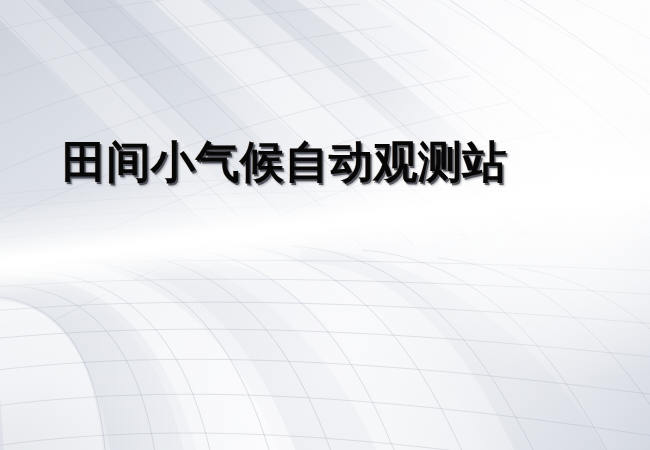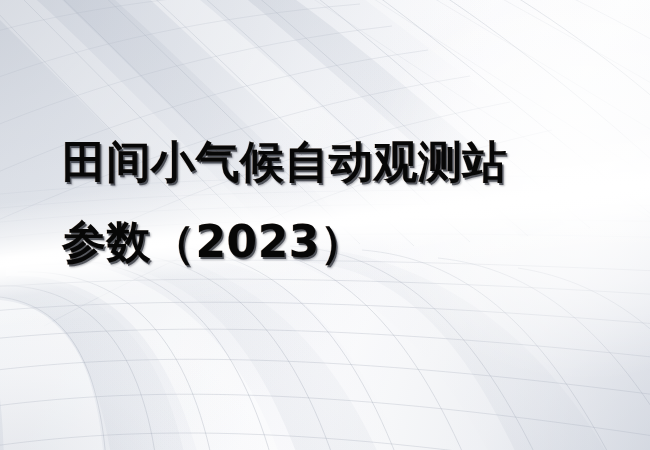--- a/index.html
+++ b/index.html
@@ -218,16 +218,15 @@
   </div>
 
   <div class="bg-layer" id="bg-corner-tl"></div>
   <div class="bg-layer" id="bg-corner-br"></div>
   <div class="bg-layer" id="bg-corner-bl"></div>
   <div class="bg-layer" id="bg-glow-right"></div>
   <div class="bg-layer" id="bg-highlight"></div>
 
   <div id="title-block">
     <div class="title-line">田间小气候自动观测站</div>
-    <div class="title-line">参数（2023）</div>
   </div>
 
 </div>
 
 </body></html>

